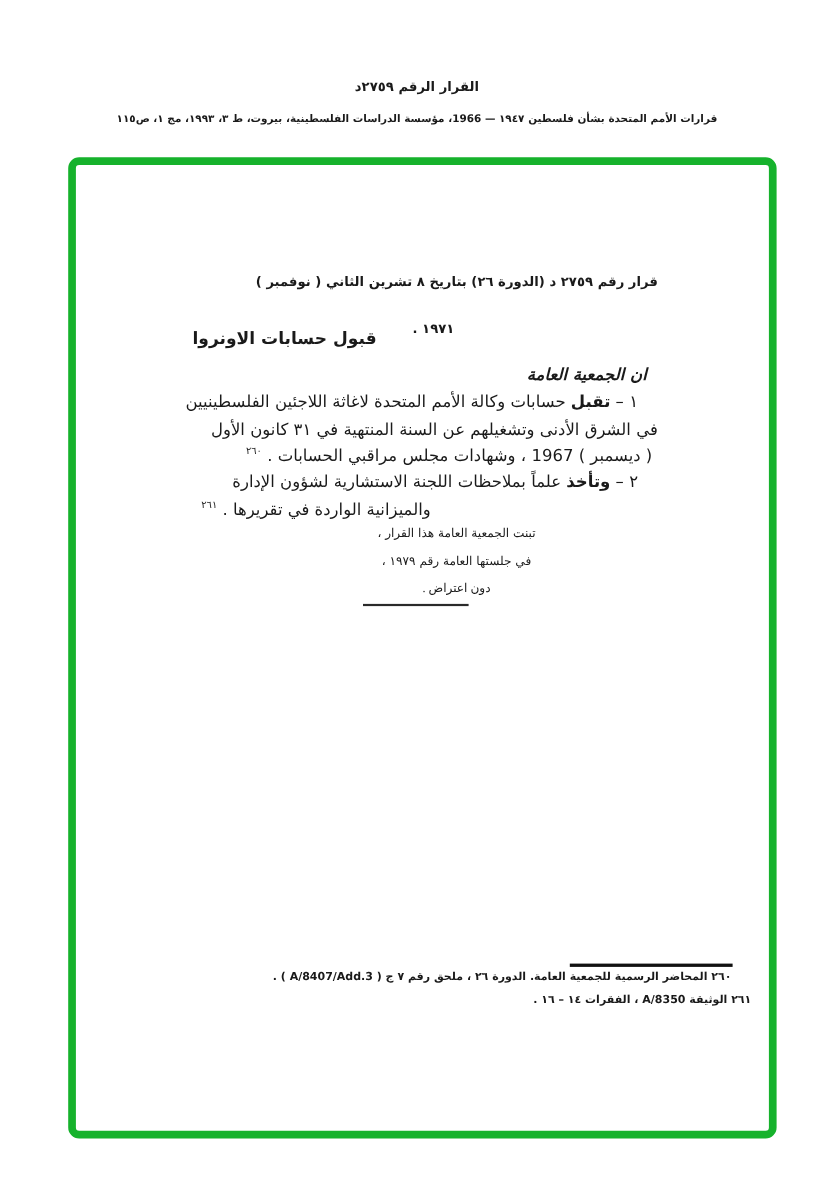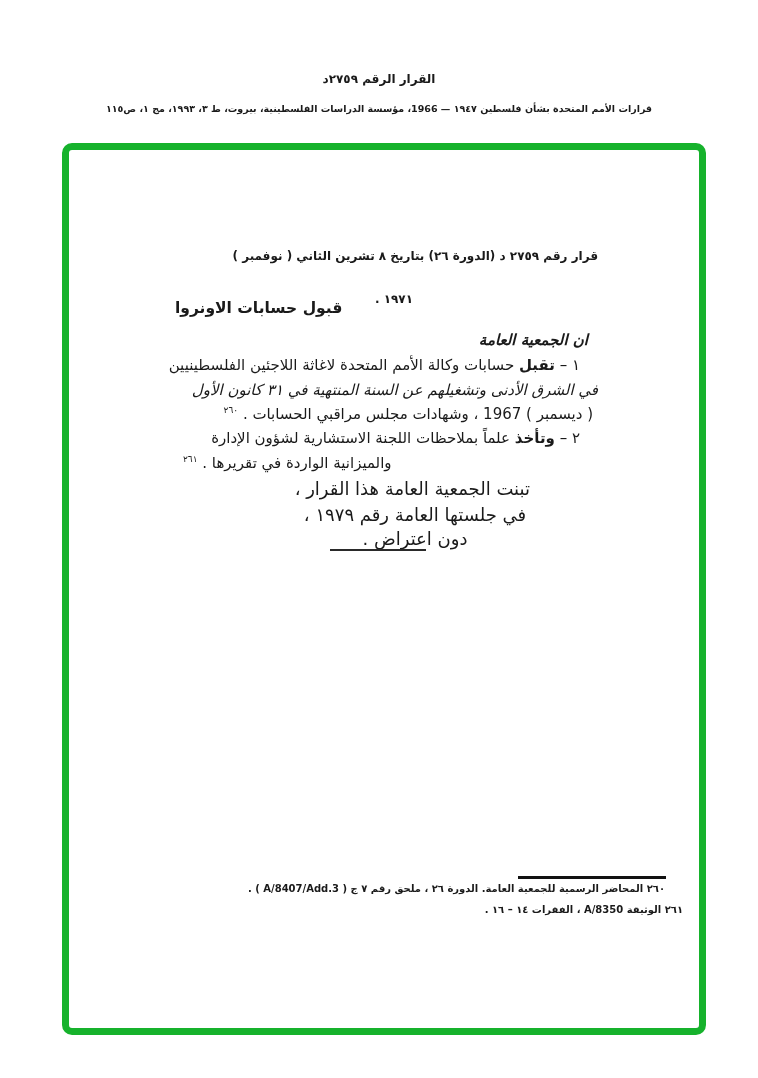--- a/index.html
+++ b/index.html
@@ -67,21 +67,21 @@
     font-size: 9px;
     vertical-align: super;
     letter-spacing: 0.5px;
   }
   .closing-line {
     position: absolute;
     left: 300px;
     width: 230px;
     text-align: center;
     direction: rtl;
-    font-size: 18px;
+    font-size: 11px;
     white-space: nowrap;
   }
   .divider {
     position: absolute;
     left: 330px;
     top: 549px;
     width: 96px;
     height: 1.5px;
     background: #2a2a2a;
   }
@@ -113,39 +113,39 @@
 <div class="abs doc-title" style="top:276px; right:345px;margin-top:16px;">١٩٧١ .</div>
 
 <div class="subject" style="top:299px;">قبول حسابات الاونروا</div>
 
 <div class="abs opening" style="top:331px; right:170px;">ان الجمعية العامة</div>
 
 <div class="abs body-line" style="top:356px; right:178px;">
   <span>١ – </span><span class="lead">تقبل</span><span> حسابات وكالة الأمم المتحدة لاغاثة اللاجئين الفلسطينيين</span>
 </div>
 
-<div class="abs body-line" style="top:381px; right:160px;font-style:italic;">في الشرق الأدنى وتشغيلهم عن السنة المنتهية في ٣١ كانون الأول</div>
+<div class="abs body-line" style="top:381px; right:160px;">في الشرق الأدنى وتشغيلهم عن السنة المنتهية في ٣١ كانون الأول</div>
 
 <div class="abs body-line" style="top:405px; right:165px;">
   <span>( ديسمبر ) 1967 ، وشهادات مجلس مراقبي الحسابات .</span> <span class="sup">٢٦٠</span>
 </div>
 
 <div class="abs body-line" style="top:429px; right:178px;margin-left:24px;">
   <span>٢ – </span><span class="lead">وتأخذ</span><span> علماً بملاحظات اللجنة الاستشارية لشؤون الإدارة</span>
 </div>
 
 <div class="abs body-line" style="top:454px; left:183px; right:auto;">
   <span>والميزانية الواردة في تقريرها .</span> <span class="sup">٢٦١</span>
 </div>
 
 <div class="closing-line" style="top:478px;">تبنت الجمعية العامة هذا القرار ،</div>
 
 <div class="closing-line" style="top:504px;">في جلستها العامة رقم ١٩٧٩ ،</div>
 
-<div class="closing-line" style="top:528px;">دون اعتراض .</div>
+<div class="closing-line" style="top:528px;font-family:Liberation Serif, serif;">دون اعتراض .</div>
 
 <div class="divider"></div>
 
 <div class="fn-rule"></div>
 
 <div class="abs footnote" style="top:883px; right:93px;">
   <span class="fn-ref">٢٦٠</span> <span>المحاضر الرسمية للجمعية العامة. الدورة ٢٦ ، ملحق رقم ٧ ج ( A/8407/Add.3 ) .</span>
 </div>
 
 <div class="abs footnote" style="top:904px; right:75px;">

